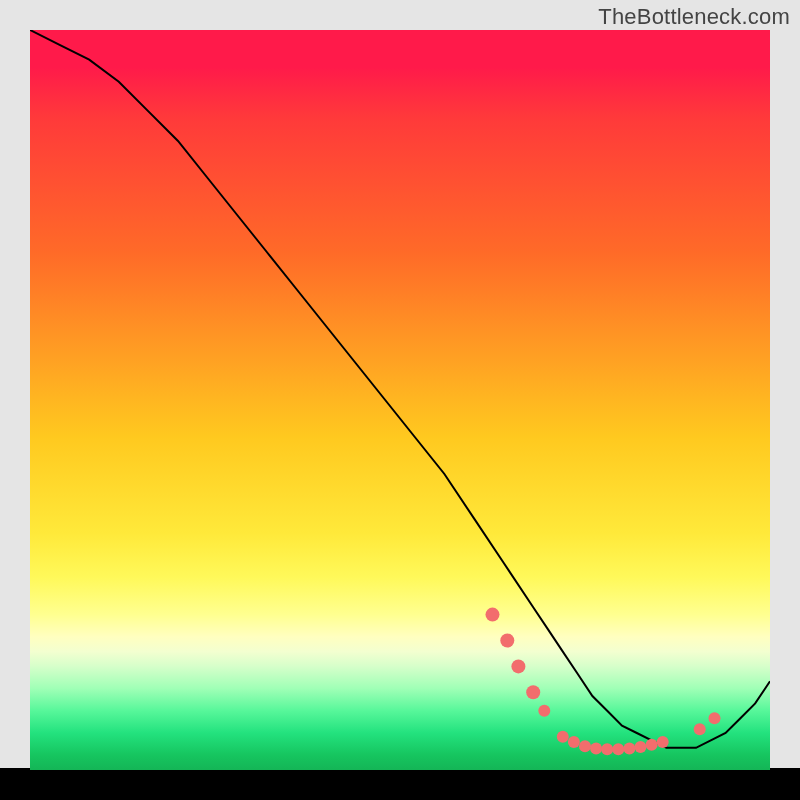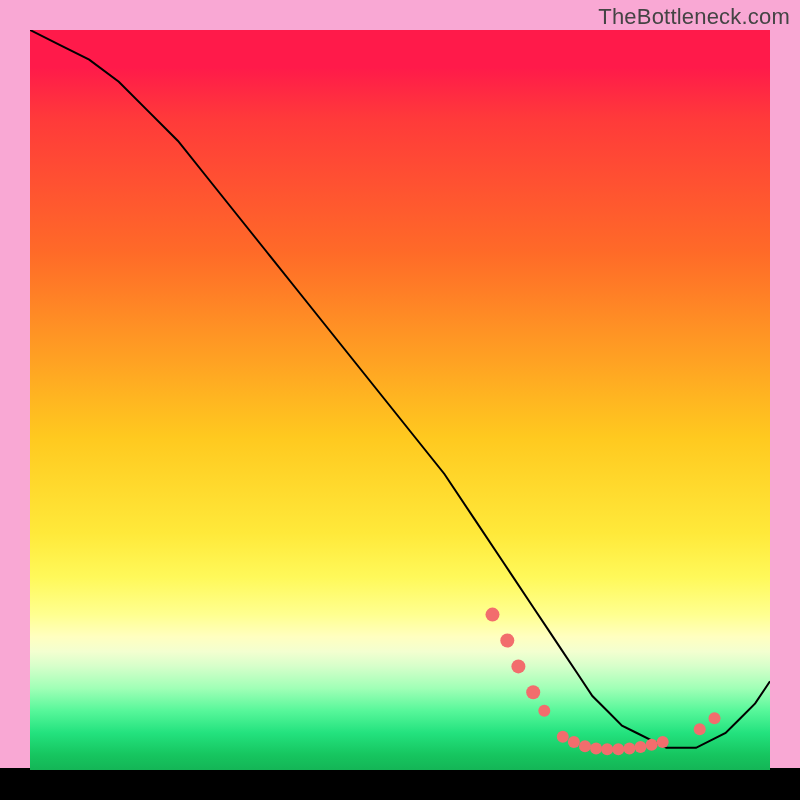--- a/index.html
+++ b/index.html
@@ -8,21 +8,21 @@
     width: 800px;
     height: 800px;
     background: #000;
     overflow: hidden;
     font-family: Arial, Helvetica, sans-serif;
   }
   .outer {
     position: relative;
     width: 800px;
     height: 768px;
-    background: #f9a8d4;
+    background: #e5e5e5;
   }
   .watermark {
     position: absolute;
     top: 4px;
     right: 10px;
     color: #444;
     font-size: 22px;
     font-weight: 500;
     letter-spacing: 0.2px;
     user-select: none;

